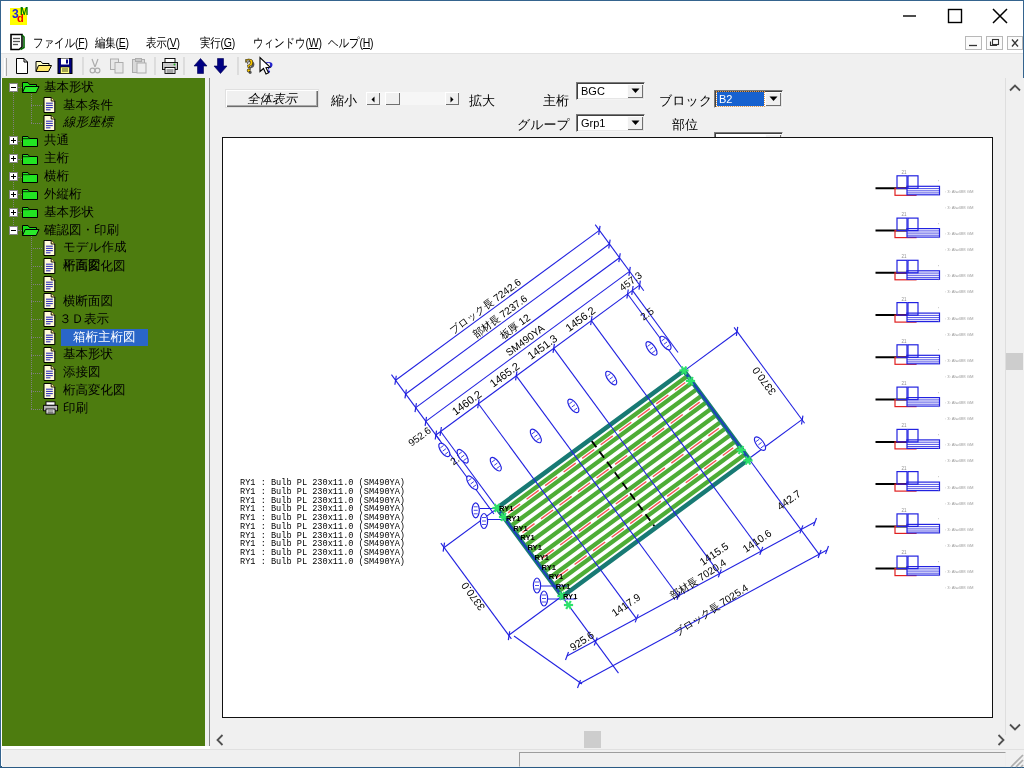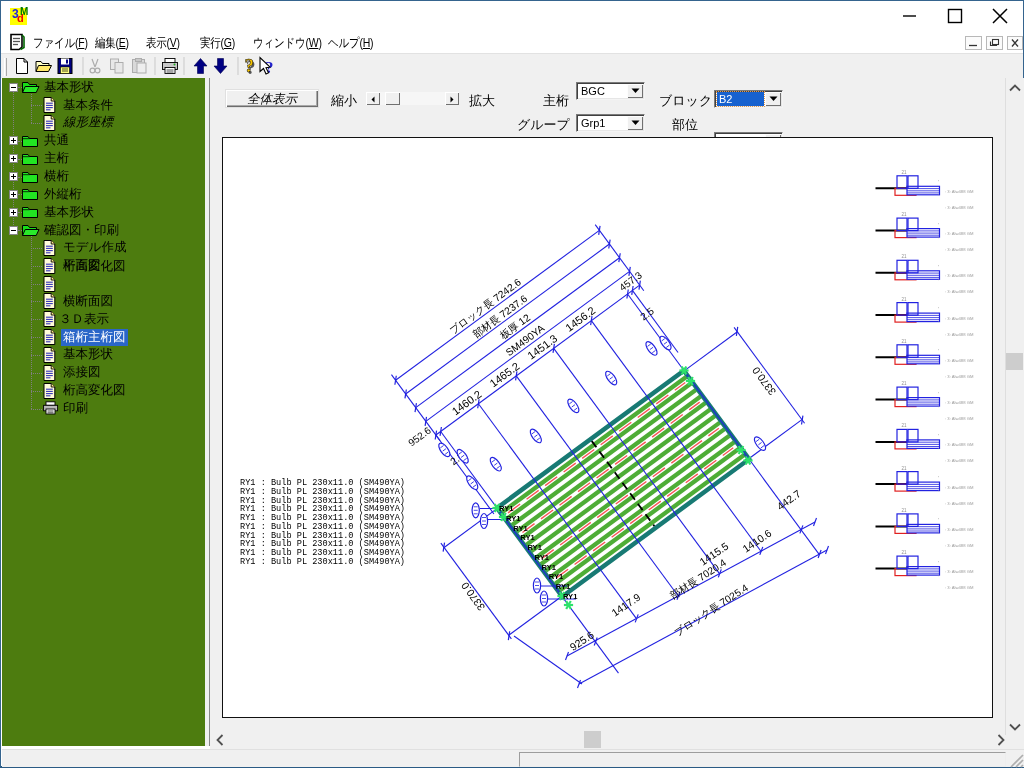--- a/index.html
+++ b/index.html
@@ -317,21 +317,21 @@
       <div style="position:absolute;left:41px;top:251.1px"><svg width="13" height="16" viewBox="0 0 13 16">
           <path d="M1 0.5 H8.2 L11.8 4 V15.5 H1 Z" fill="#fffcda" stroke="#000" stroke-width="1"></path>
           <path d="M8.2 0.5 V4 H11.8" fill="#ffe98a" stroke="#000" stroke-width="0.9"></path>
           <g stroke="#3333bb" stroke-width="1.1">
             <line x1="3" y1="6.2" x2="9.8" y2="6.2"></line>
             <line x1="3" y1="8.4" x2="9.8" y2="8.4"></line>
             <line x1="3" y1="10.6" x2="9.8" y2="10.6"></line>
             <line x1="3" y1="12.8" x2="7.5" y2="12.8"></line>
           </g>
         </svg></div>
-      <div style="position:absolute;left:59px;top:250.6px; background:#2a66c8; color:#fff; padding:0 2px;" class="tlabel">箱桁主桁図</div>
+      <div style="position:absolute;left:59px;top:250.6px; background:#2a66c8; color:#fff; padding:0 12px;" class="tlabel">箱桁主桁図</div>
     <div style="position:absolute;left:29px;top:276.9px;width:11px;border-top:1px dotted #808080"></div>
       <div style="position:absolute;left:41px;top:268.9px"><svg width="13" height="16" viewBox="0 0 13 16">
           <path d="M1 0.5 H8.2 L11.8 4 V15.5 H1 Z" fill="#fffcda" stroke="#000" stroke-width="1"></path>
           <path d="M8.2 0.5 V4 H11.8" fill="#ffe98a" stroke="#000" stroke-width="0.9"></path>
           <g stroke="#3333bb" stroke-width="1.1">
             <line x1="3" y1="6.2" x2="9.8" y2="6.2"></line>
             <line x1="3" y1="8.4" x2="9.8" y2="8.4"></line>
             <line x1="3" y1="10.6" x2="9.8" y2="10.6"></line>
             <line x1="3" y1="12.8" x2="7.5" y2="12.8"></line>
           </g>

